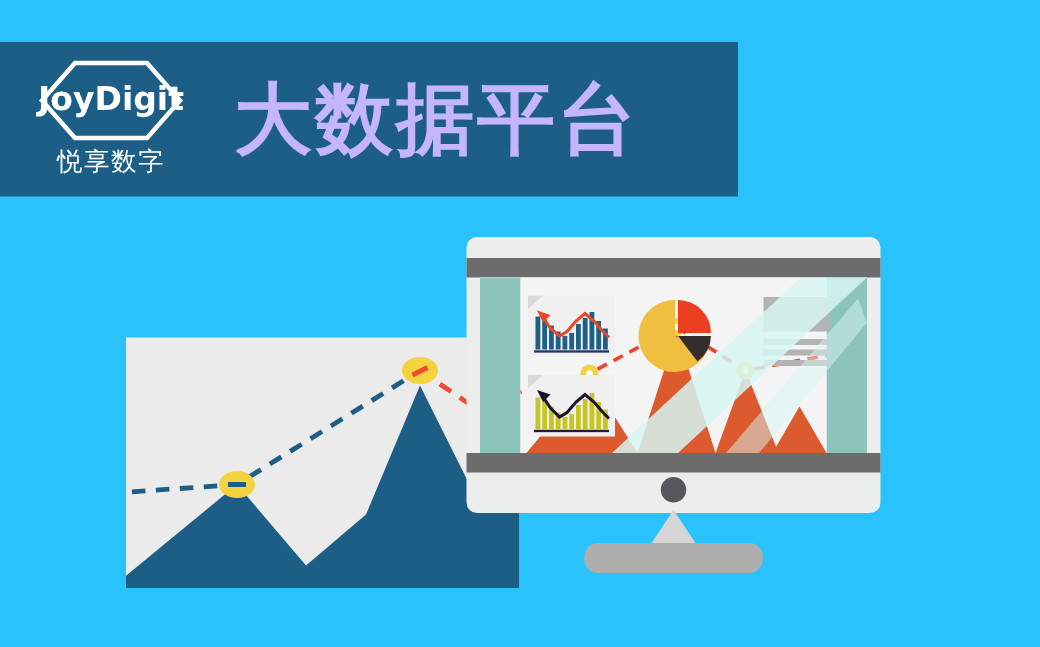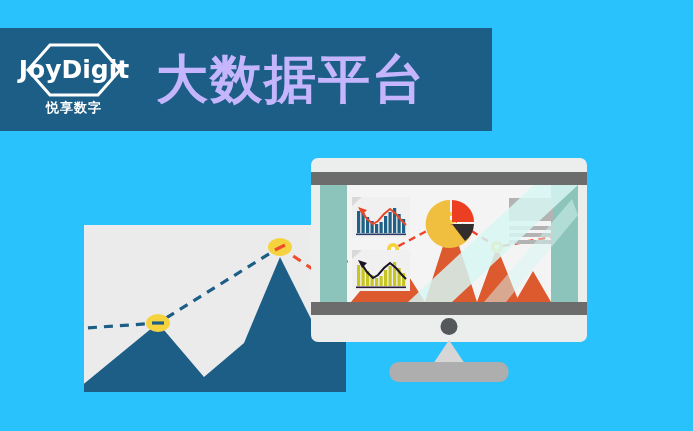--- a/index.html
+++ b/index.html
@@ -19,27 +19,27 @@
     display:flex;align-items:center;
   }
   .logo-block{
     position:relative;width:120px;height:82px;margin-left:14px;
     display:flex;flex-direction:column;align-items:center;justify-content:center;
   }
   .hexwrap{position:relative;width:110px;height:54px;display:flex;align-items:center;justify-content:center;}
   .hexwrap svg{position:absolute;left:50%;top:50%;transform:translate(-50%,-50%);}
   .logo-word{
     position:relative;z-index:2;
-    color:#ffffff;font-size:25px;font-weight:bold;letter-spacing:0px;
+    color:#ffffff;font-size:22px;font-weight:bold;letter-spacing:0px;
     font-family:"DejaVu Sans",sans-serif;
     line-height:1;
     white-space:nowrap;
   }
   .logo-sub{
-    color:#ffffff;font-size:13px;font-weight:bold;letter-spacing:1px;
+    color:#ffffff;font-size:17px;font-weight:normal;letter-spacing:1px;
     margin-top:2px;white-space:nowrap;
     font-family:"DejaVu Sans","Liberation Sans",sans-serif;
   }
   .banner-title{
     color:#c4b5fd;font-size:52px;font-weight:bold;letter-spacing:2px;
     margin-left:22px;white-space:nowrap;
     font-family:"DejaVu Sans","Liberation Sans",sans-serif;
   }
 
   

